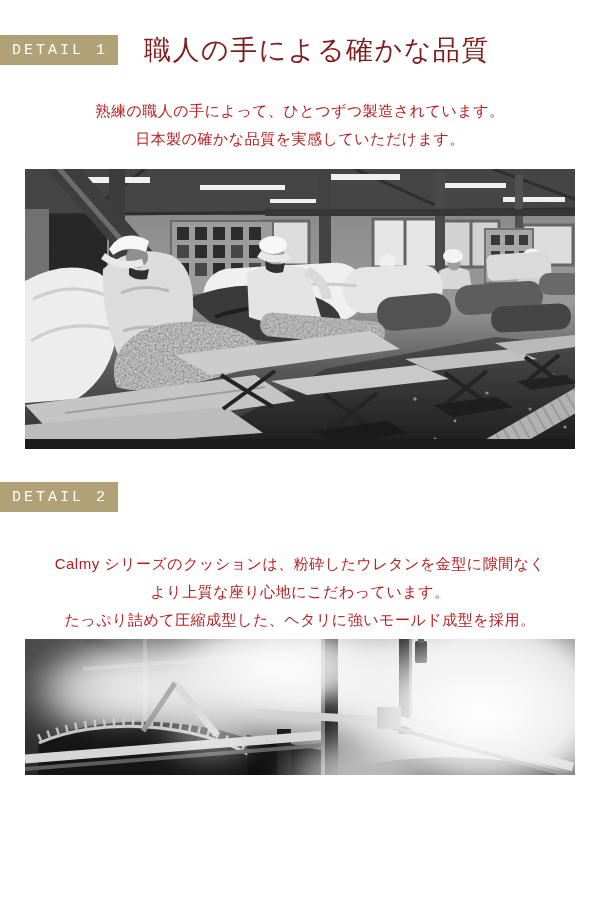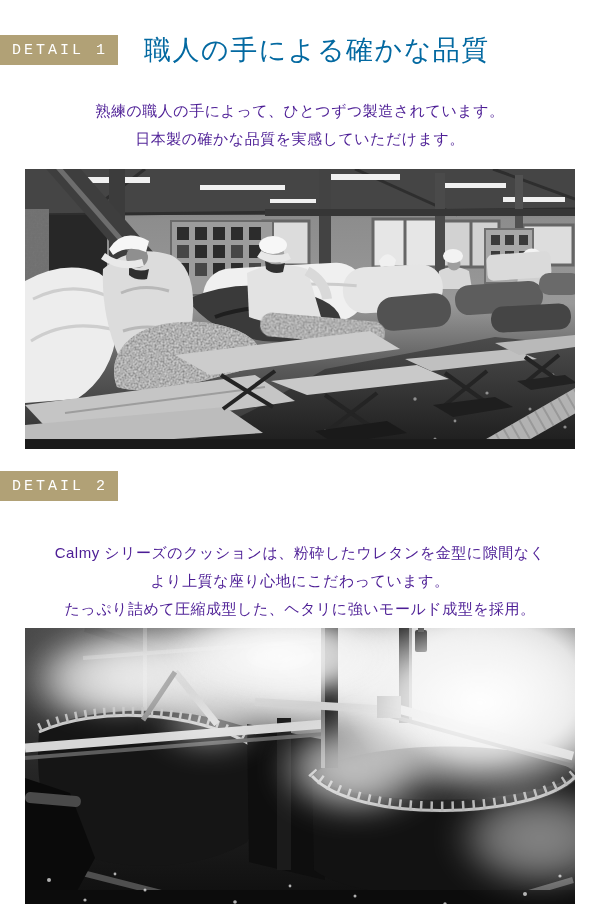--- a/index.html
+++ b/index.html
@@ -1,44 +1,44 @@
 <!DOCTYPE html>
 <html><head>
 <meta charset="utf-8">
 <style>
   * { margin:0; padding:0; box-sizing:border-box; }
   html,body { background:#ffffff; }
   .page {
-    position:relative; width:600px; height:904px; margin:0 auto;
+    position:relative; width:600px; height:775px; margin:0 auto;
     background:#ffffff; overflow:hidden;
     font-family:"Liberation Sans","DejaVu Sans",sans-serif;
   }
   .section-header { display:flex; align-items:center; }
   .badge {
     flex:0 0 auto; width:118px; height:30px;
     background:#b1a176; color:#ffffff;
     display:flex; align-items:center; justify-content:center;
     font-family:"Liberation Mono","DejaVu Sans Mono",monospace;
     font-size:15px; letter-spacing:3px; padding-left:2px;
   }
   .heading {
     margin-left:26px; font-size:27px; font-weight:400;
-    color:#0369a1; letter-spacing:1.5px; white-space:nowrap;
+    color:#7f1d1d; letter-spacing:1.5px; white-space:nowrap;
   }
   .body-text {
     text-align:center; font-size:15px; line-height:28px;
-    color:#4c1d95; letter-spacing:0.5px;
+    color:#b91c1c; letter-spacing:0.5px;
   }
   .body-text .line { display:block; }
   .photo { width:550px; margin:0 auto; overflow:hidden; font-size:0; }
   .photo svg { display:block; }
   .sec1 .section-header { margin-top:32px; }
   .sec1 .body-text { margin-top:29px; }
   .sec1 .photo { margin-top:16px; height:280px; }
-  .sec2 .section-header { margin-top:22px;gap:21px; }
+  .sec2 .section-header { margin-top:33px;gap:21px; }
   .sec2 .body-text { margin-top:38px; }
   .sec2 .photo { margin-top:5px; height:285px; }
 </style>
 </head>
 <body>
 
 <div class="page">
 
   <section class="sec1">
     <div class="section-header">

